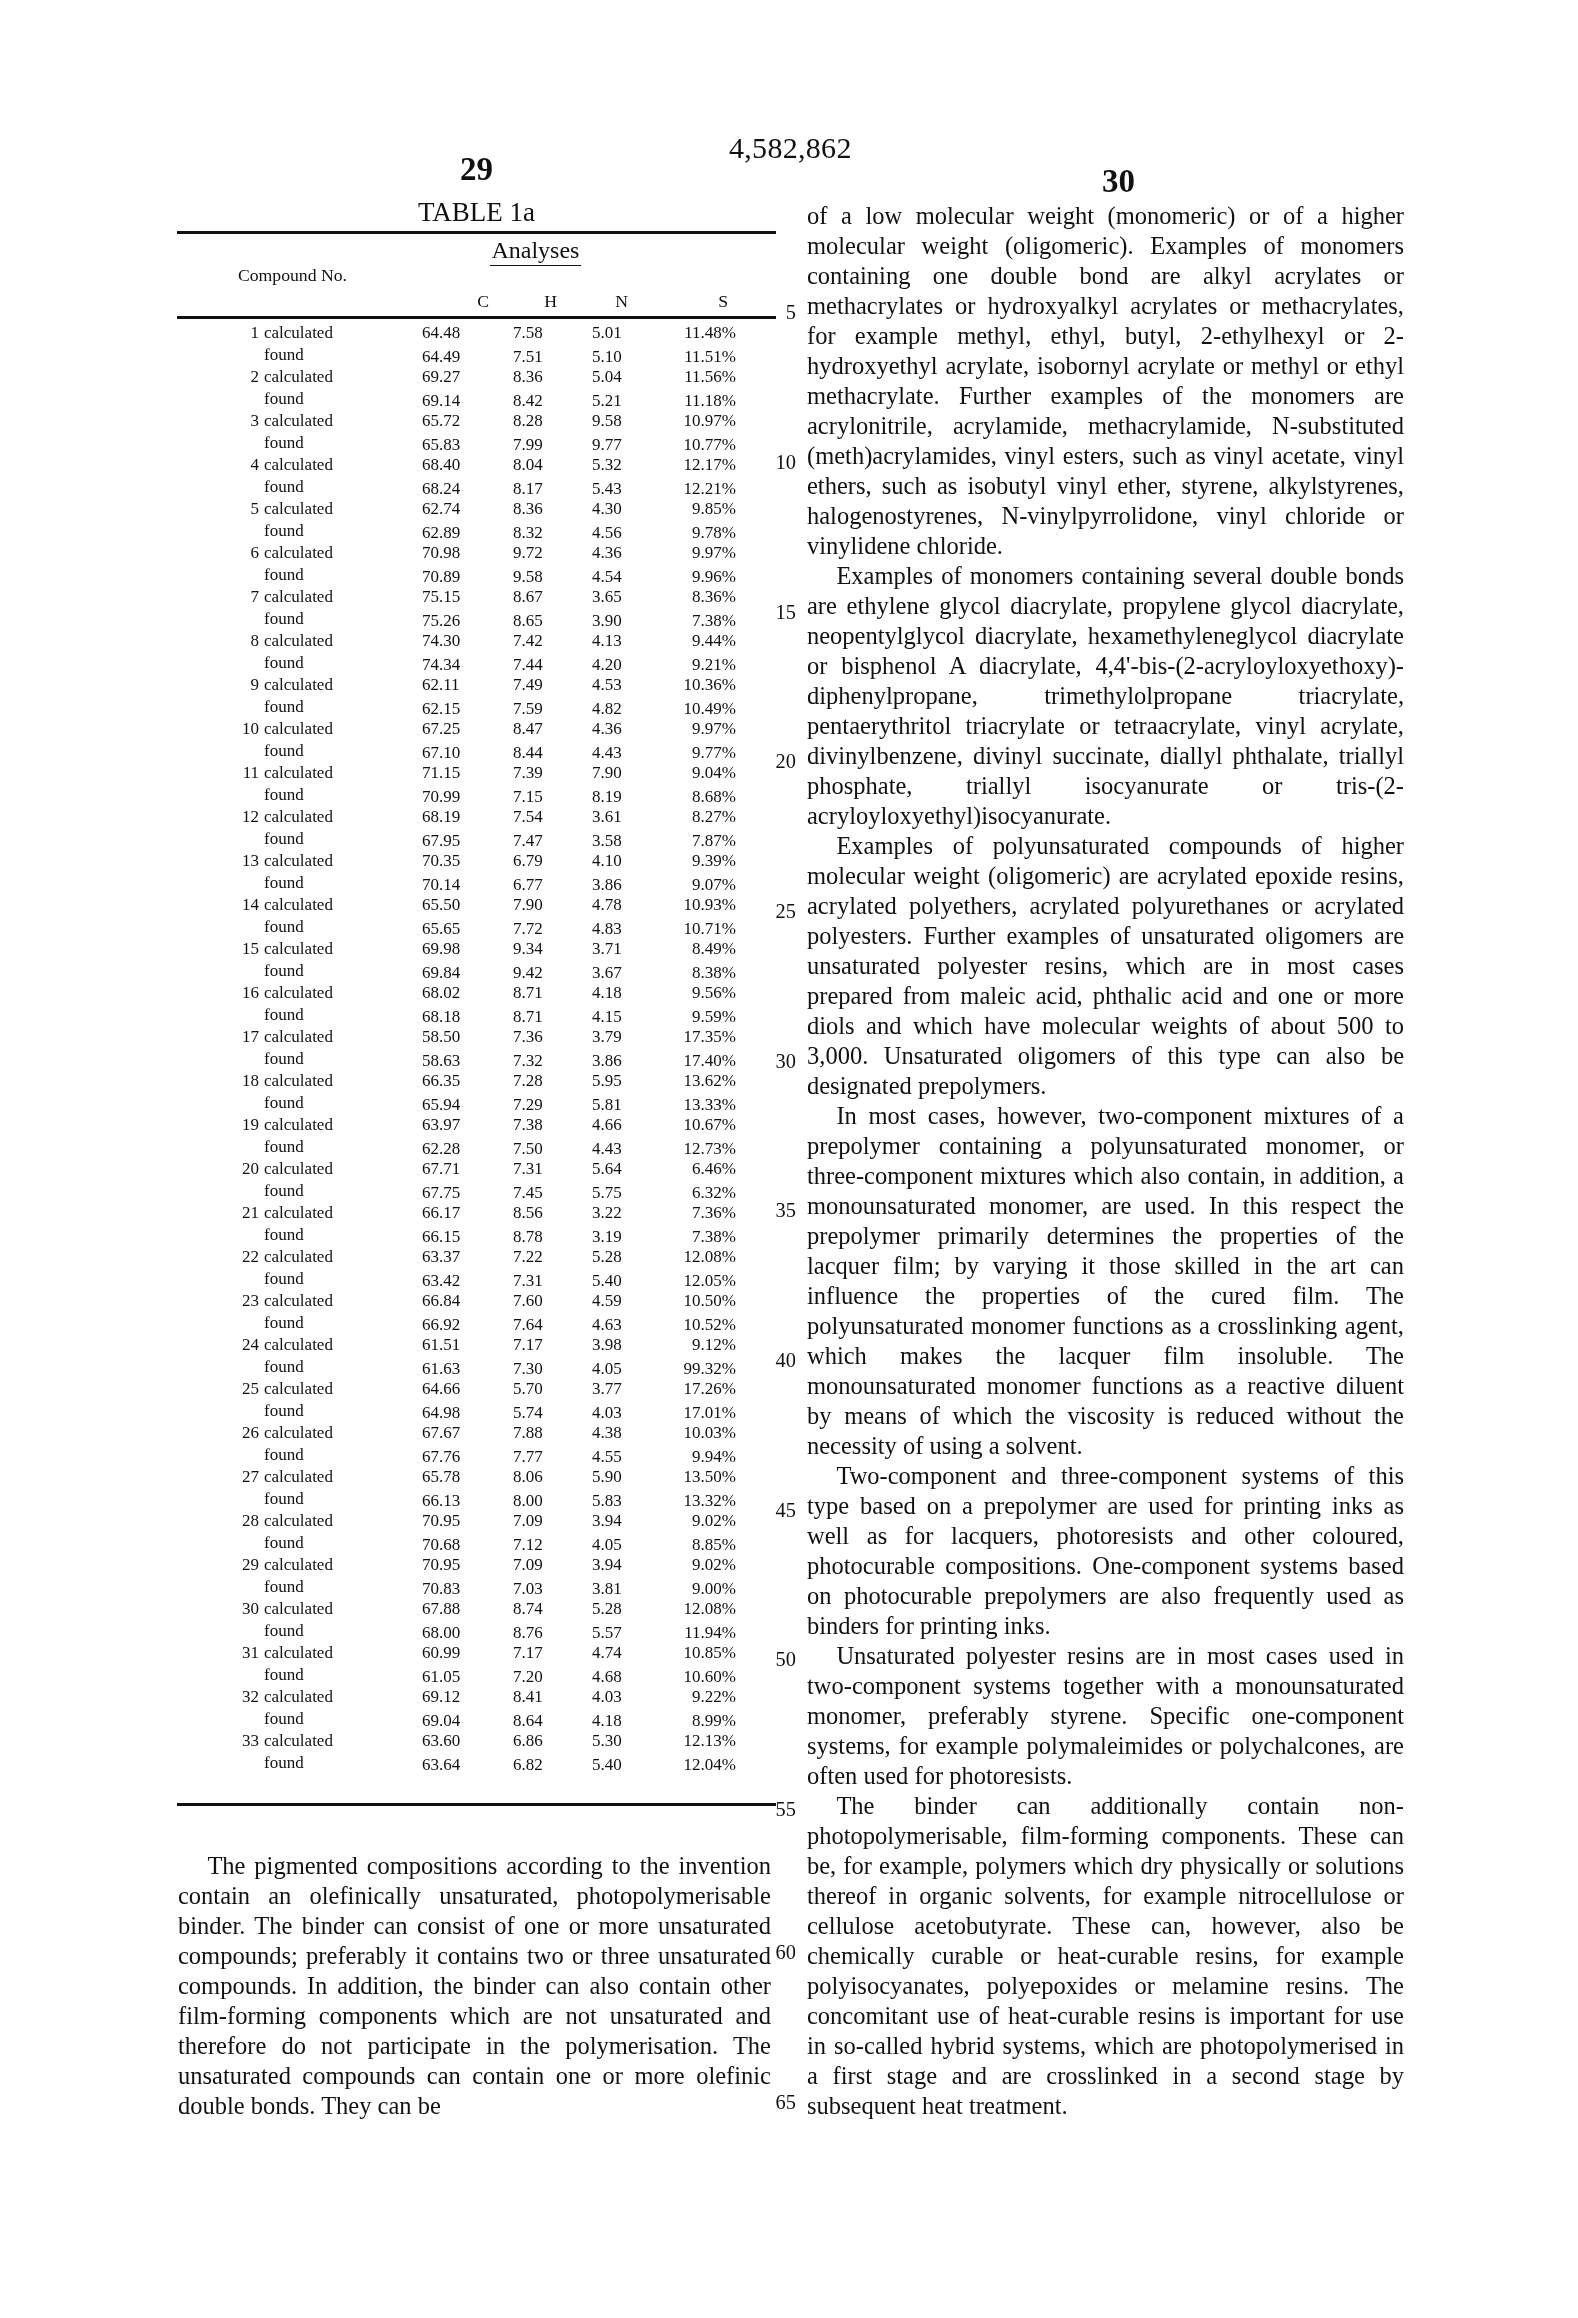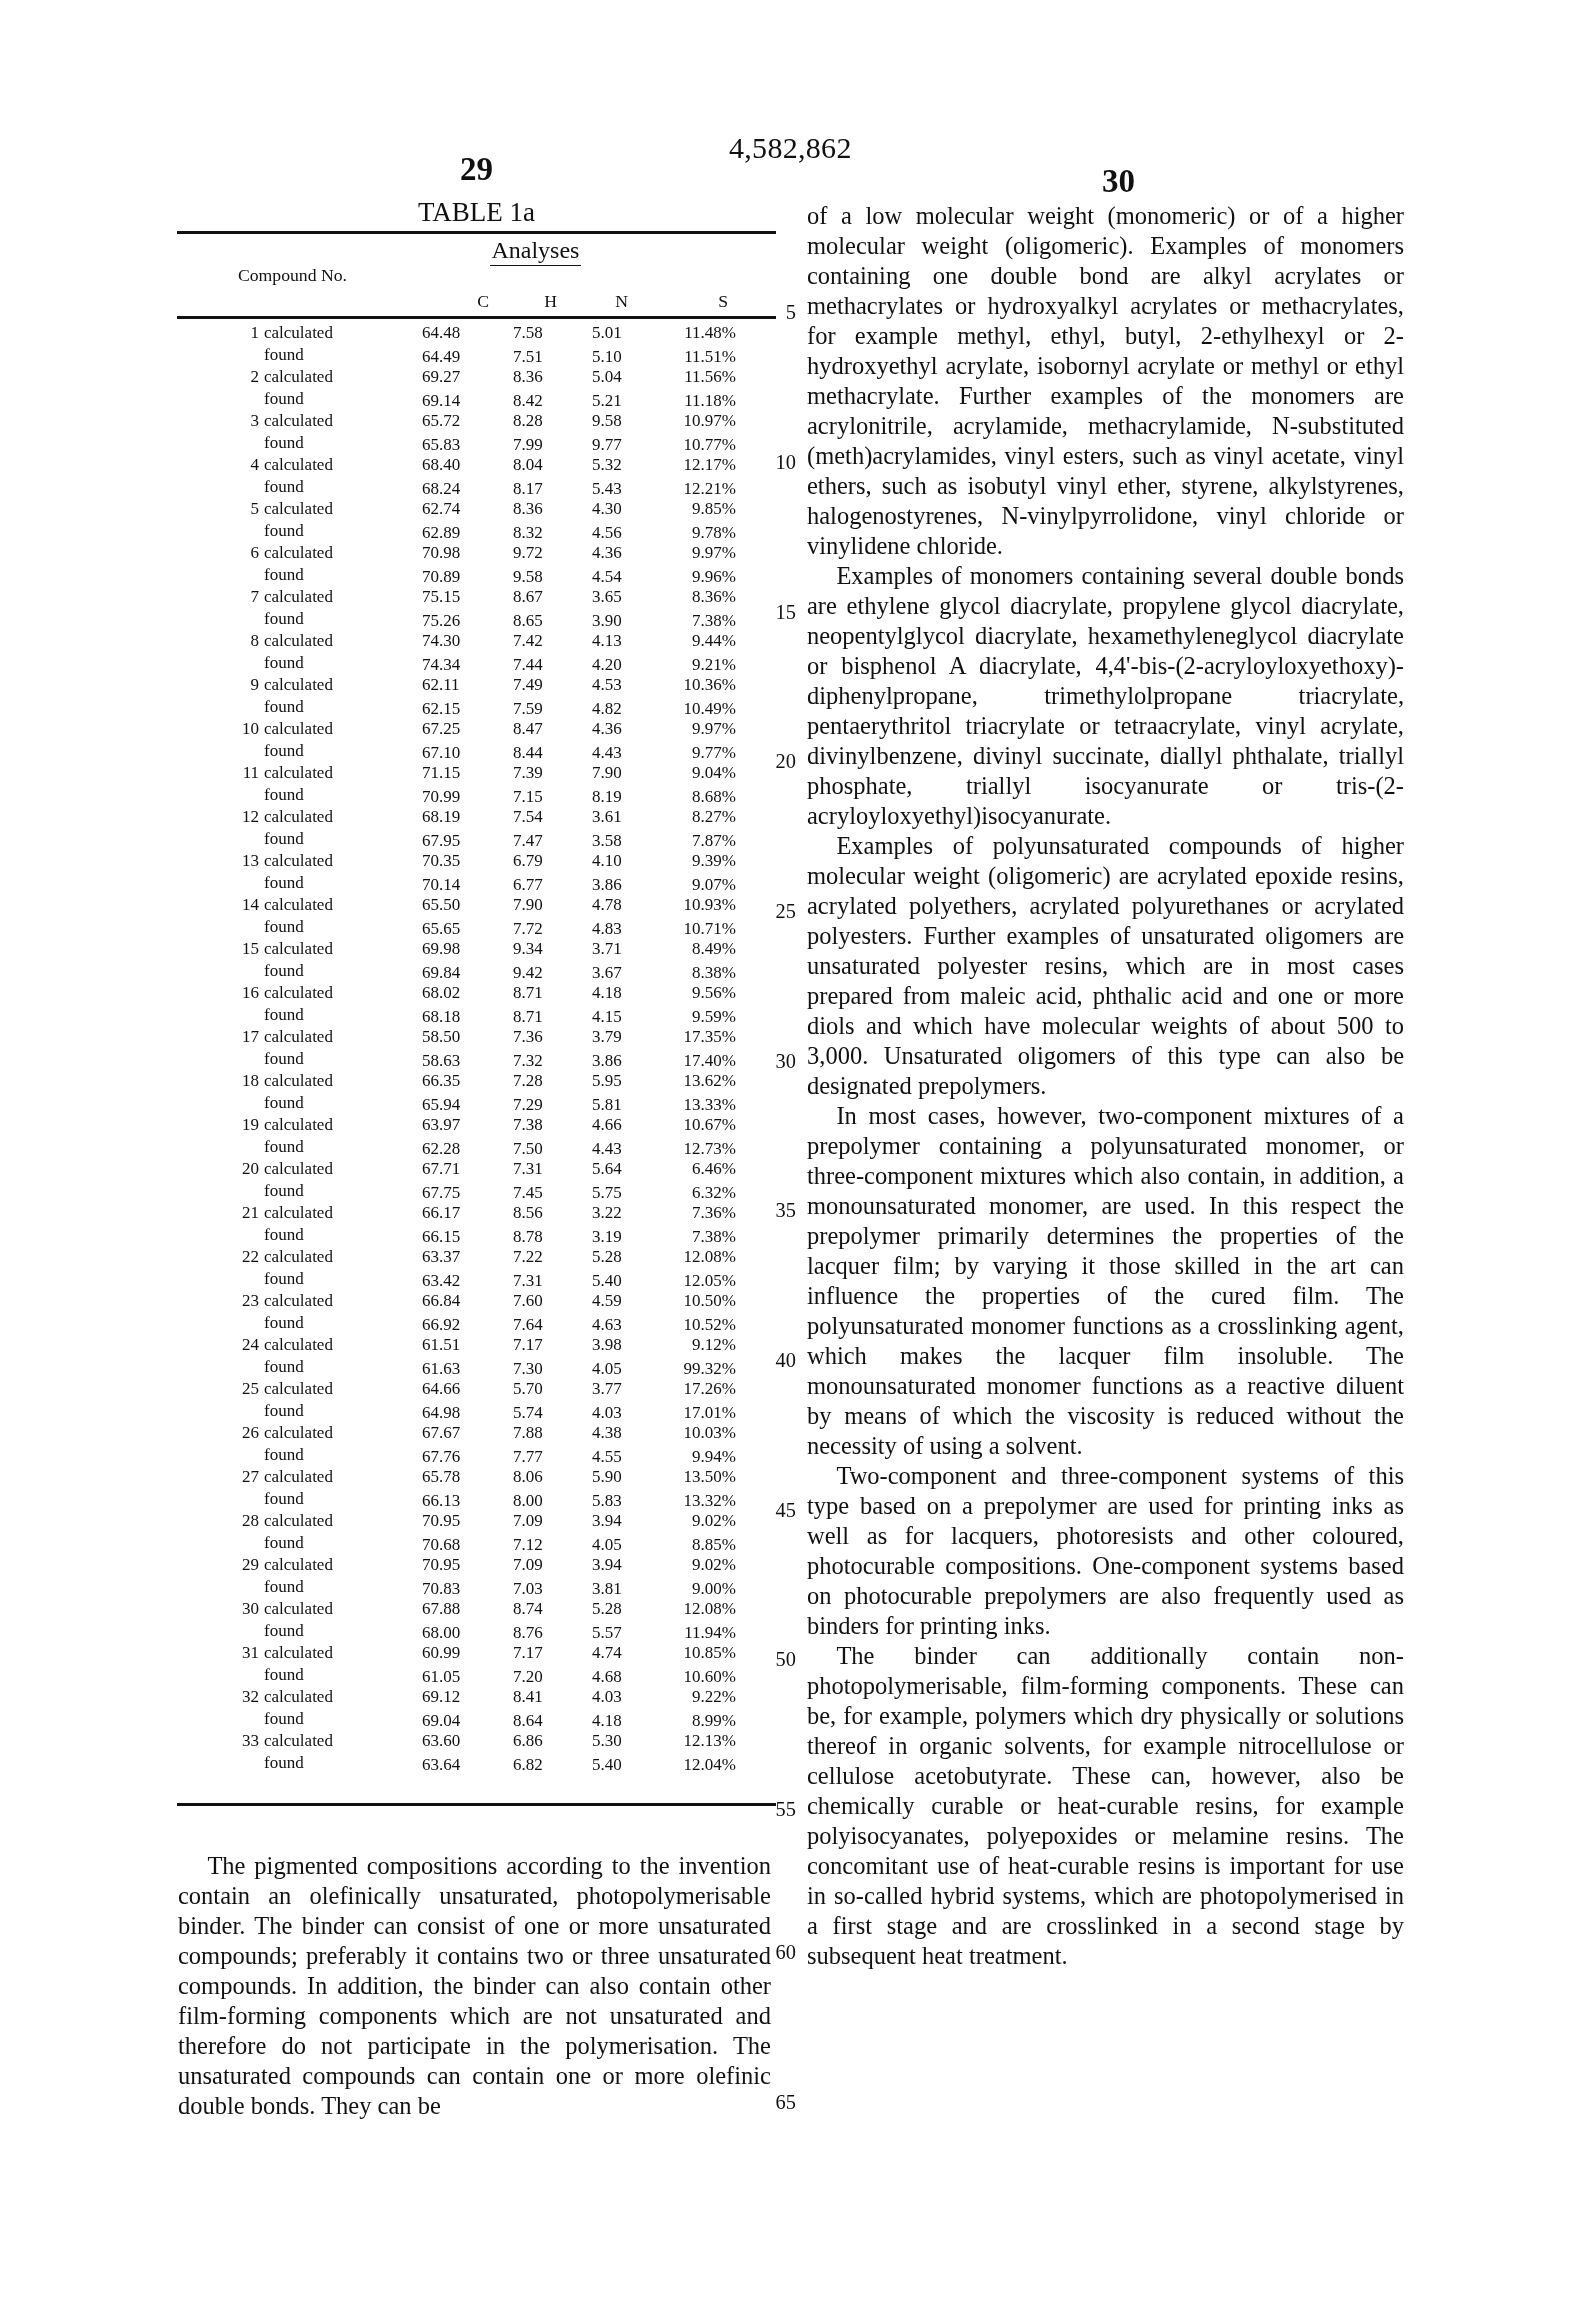--- a/index.html
+++ b/index.html
@@ -598,20 +598,21 @@
 <div class="abs para left-text" id="left-text">
     <p>The pigmented compositions according to the invention contain an olefinically unsaturated, photopolymerisable binder. The binder can consist of one or more unsaturated compounds; preferably it contains two or three unsaturated compounds. In addition, the binder can also contain other film-forming components which are not unsaturated and therefore do not participate in the polymerisation. The unsaturated compounds can contain one or more olefinic double bonds. They can be</p>
   </div>
 
 <div class="abs para right-text" id="right-text">
     <p class="cont">of a low molecular weight (monomeric) or of a higher molecular weight (oligomeric). Examples of monomers containing one double bond are alkyl acrylates or methacrylates or hydroxyalkyl acrylates or methacrylates, for example methyl, ethyl, butyl, 2-ethylhexyl or 2-hydroxyethyl acrylate, isobornyl acrylate or methyl or ethyl methacrylate. Further examples of the monomers are acrylonitrile, acrylamide, methacrylamide, N-substituted (meth)acrylamides, vinyl esters, such as vinyl acetate, vinyl ethers, such as isobutyl vinyl ether, styrene, alkylstyrenes, halogenostyrenes, N-vinylpyrrolidone, vinyl chloride or vinylidene chloride.</p>
     <p>Examples of monomers containing several double bonds are ethylene glycol diacrylate, propylene glycol diacrylate, neopentylglycol diacrylate, hexamethyleneglycol diacrylate or bisphenol A diacrylate, 4,4'-bis-(2-acryloyloxyethoxy)-diphenylpropane, trimethylolpropane triacrylate, pentaerythritol triacrylate or tetraacrylate, vinyl acrylate, divinylbenzene, divinyl succinate, diallyl phthalate, triallyl phosphate, triallyl isocyanurate or tris-(2-acryloyloxyethyl)isocyanurate.</p>
     <p>Examples of polyunsaturated compounds of higher molecular weight (oligomeric) are acrylated epoxide resins, acrylated polyethers, acrylated polyurethanes or acrylated polyesters. Further examples of unsaturated oligomers are unsaturated polyester resins, which are in most cases prepared from maleic acid, phthalic acid and one or more diols and which have molecular weights of about 500 to 3,000. Unsaturated oligomers of this type can also be designated prepolymers.</p>
     <p>In most cases, however, two-component mixtures of a prepolymer containing a polyunsaturated monomer, or three-component mixtures which also contain, in addition, a monounsaturated monomer, are used. In this respect the prepolymer primarily determines the properties of the lacquer film; by varying it those skilled in the art can influence the properties of the cured film. The polyunsaturated monomer functions as a crosslinking agent, which makes the lacquer film insoluble. The monounsaturated monomer functions as a reactive diluent by means of which the viscosity is reduced without the necessity of using a solvent.</p>
     <p>Two-component and three-component systems of this type based on a prepolymer are used for printing inks as well as for lacquers, photoresists and other coloured, photocurable compositions. One-component systems based on photocurable prepolymers are also frequently used as binders for printing inks.</p>
+    <p>Unsaturated polyester resins are in most cases used in two-component systems together with a monounsaturated monomer, preferably styrene. Specific one-component systems, for example polymaleimides or polychalcones, are often used for photoresists.</p>
     <p>The binder can additionally contain non-photopolymerisable, film-forming components. These can be, for example, polymers which dry physically or solutions thereof in organic solvents, for example nitrocellulose or cellulose acetobutyrate. These can, however, also be chemically curable or heat-curable resins, for example polyisocyanates, polyepoxides or melamine resins. The concomitant use of heat-curable resins is important for use in so-called hybrid systems, which are photopolymerised in a first stage and are crosslinked in a second stage by subsequent heat treatment.</p>
   </div>
 
 <div id="line-numbers">
     <div class="lnum" style="left: 762px; top: 301px;">5</div>
     <div class="lnum" style="left: 762px; top: 451px;">10</div>
     <div class="lnum" style="left: 762px; top: 601px;">15</div>
     <div class="lnum" style="left: 762px; top: 750px;">20</div>
     <div class="lnum" style="left: 762px; top: 900px;">25</div>
     <div class="lnum" style="left: 762px; top: 1050px;">30</div>

